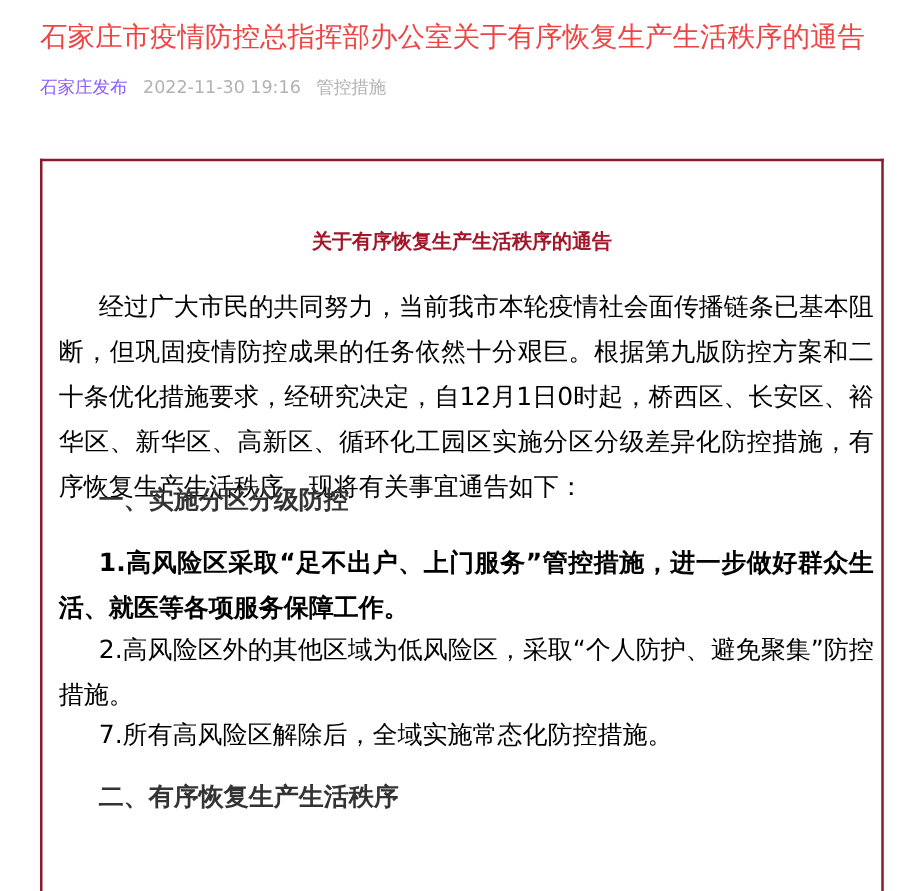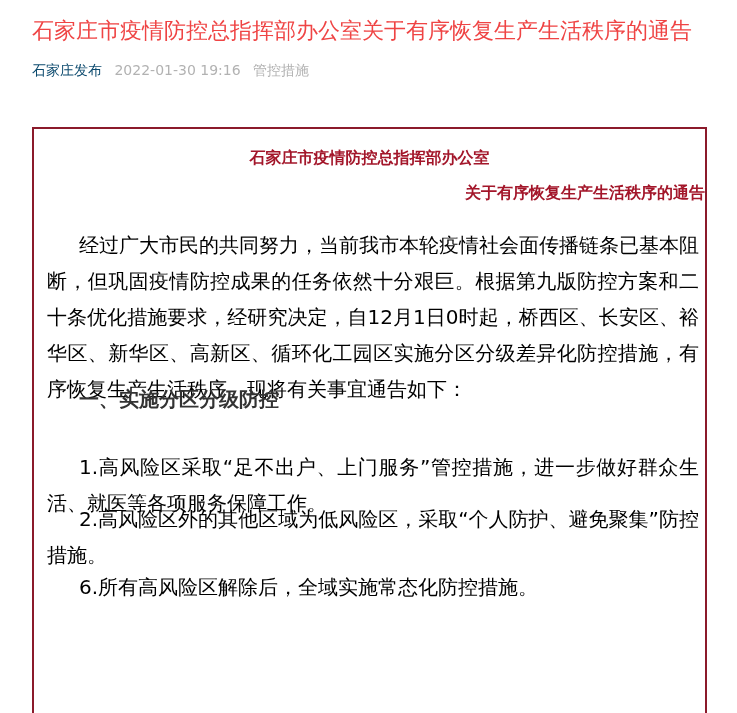--- a/index.html
+++ b/index.html
@@ -28,21 +28,21 @@
     }
     .meta {
       position: absolute;
       left: 32px;
       top: 60px;
       font-size: 14px;
       line-height: 20px;
       white-space: nowrap;
     }
     .meta .source {
-      color: #0c4a6e;
+      color: #8b5cf6;
     }
     .meta .time, .meta .location {
       color: #b2b2b2;
       margin-left: 8px;
     }
     .notice-box {
       position: absolute;
       left: 32px;
       top: 127px;
       width: 675px;
@@ -55,21 +55,21 @@
       position: absolute;
       left: 0;
       width: 100%;
       text-align: center;
       color: #a3162a;
       font-size: 16px;
       font-weight: bold;
       line-height: 24px;
     }
     .box-heading.line1 { top: 17px; }
-    .box-heading.line2 { top: 52px; text-align: right; }
+    .box-heading.line2 { top: 52px; }
     .para {
       position: absolute;
       left: 13px;
       width: 652px;
       font-size: 20px;
       line-height: 36px;
       color: #000000;
       text-align: justify;
     }
     .para.indent { text-indent: 32px; }
@@ -82,32 +82,32 @@
       color: #333333;
     }
   </style>
 </head>
 <body>
 
 <h1 class="article-title" style="margin:0;font-weight:normal;">石家庄市疫情防控总指挥部办公室关于有序恢复生产生活秩序的通告</h1>
 
 <div class="meta">
   <span class="source">石家庄发布</span>
-  <span class="time">2022-01-30 19:16</span>
+  <span class="time">2022-11-30 19:16</span>
   <span class="location">管控措施</span>
 </div>
 
 <div class="notice-box">
-  <div class="box-heading line1">石家庄市疫情防控总指挥部办公室</div>
   <div class="box-heading line2">关于有序恢复生产生活秩序的通告</div>
 
   <div class="para indent" style="top: 98px;">经过广大市民的共同努力，当前我市本轮疫情社会面传播链条已基本阻断，但巩固疫情防控成果的任务依然十分艰巨。根据第九版防控方案和二十条优化措施要求，经研究决定，自12月1日0时起，桥西区、长安区、裕华区、新华区、高新区、循环化工园区实施分区分级差异化防控措施，有序恢复生产生活秩序。现将有关事宜通告如下：</div>
 
   <div class="section-heading" style="top: 258px;">一、实施分区分级防控</div>
 
-  <div class="para indent" style="top: 320px;">1.高风险区采取“足不出户、上门服务”管控措施，进一步做好群众生活、就医等各项服务保障工作。</div>
+  <div class="para indent" style="top: 303px; font-weight: bold;">1.高风险区采取“足不出户、上门服务”管控措施，进一步做好群众生活、就医等各项服务保障工作。</div>
 
   <div class="para indent" style="top: 372px;">2.高风险区外的其他区域为低风险区，采取“个人防护、避免聚集”防控措施。</div>
 
-  <div class="para indent" style="top: 440px;">6.所有高风险区解除后，全域实施常态化防控措施。</div>
+  <div class="para indent" style="top: 440px;">7.所有高风险区解除后，全域实施常态化防控措施。</div>
 
+  <div class="section-heading" style="top: 496px;">二、有序恢复生产生活秩序</div>
 
 </div>
 
 </body></html>

